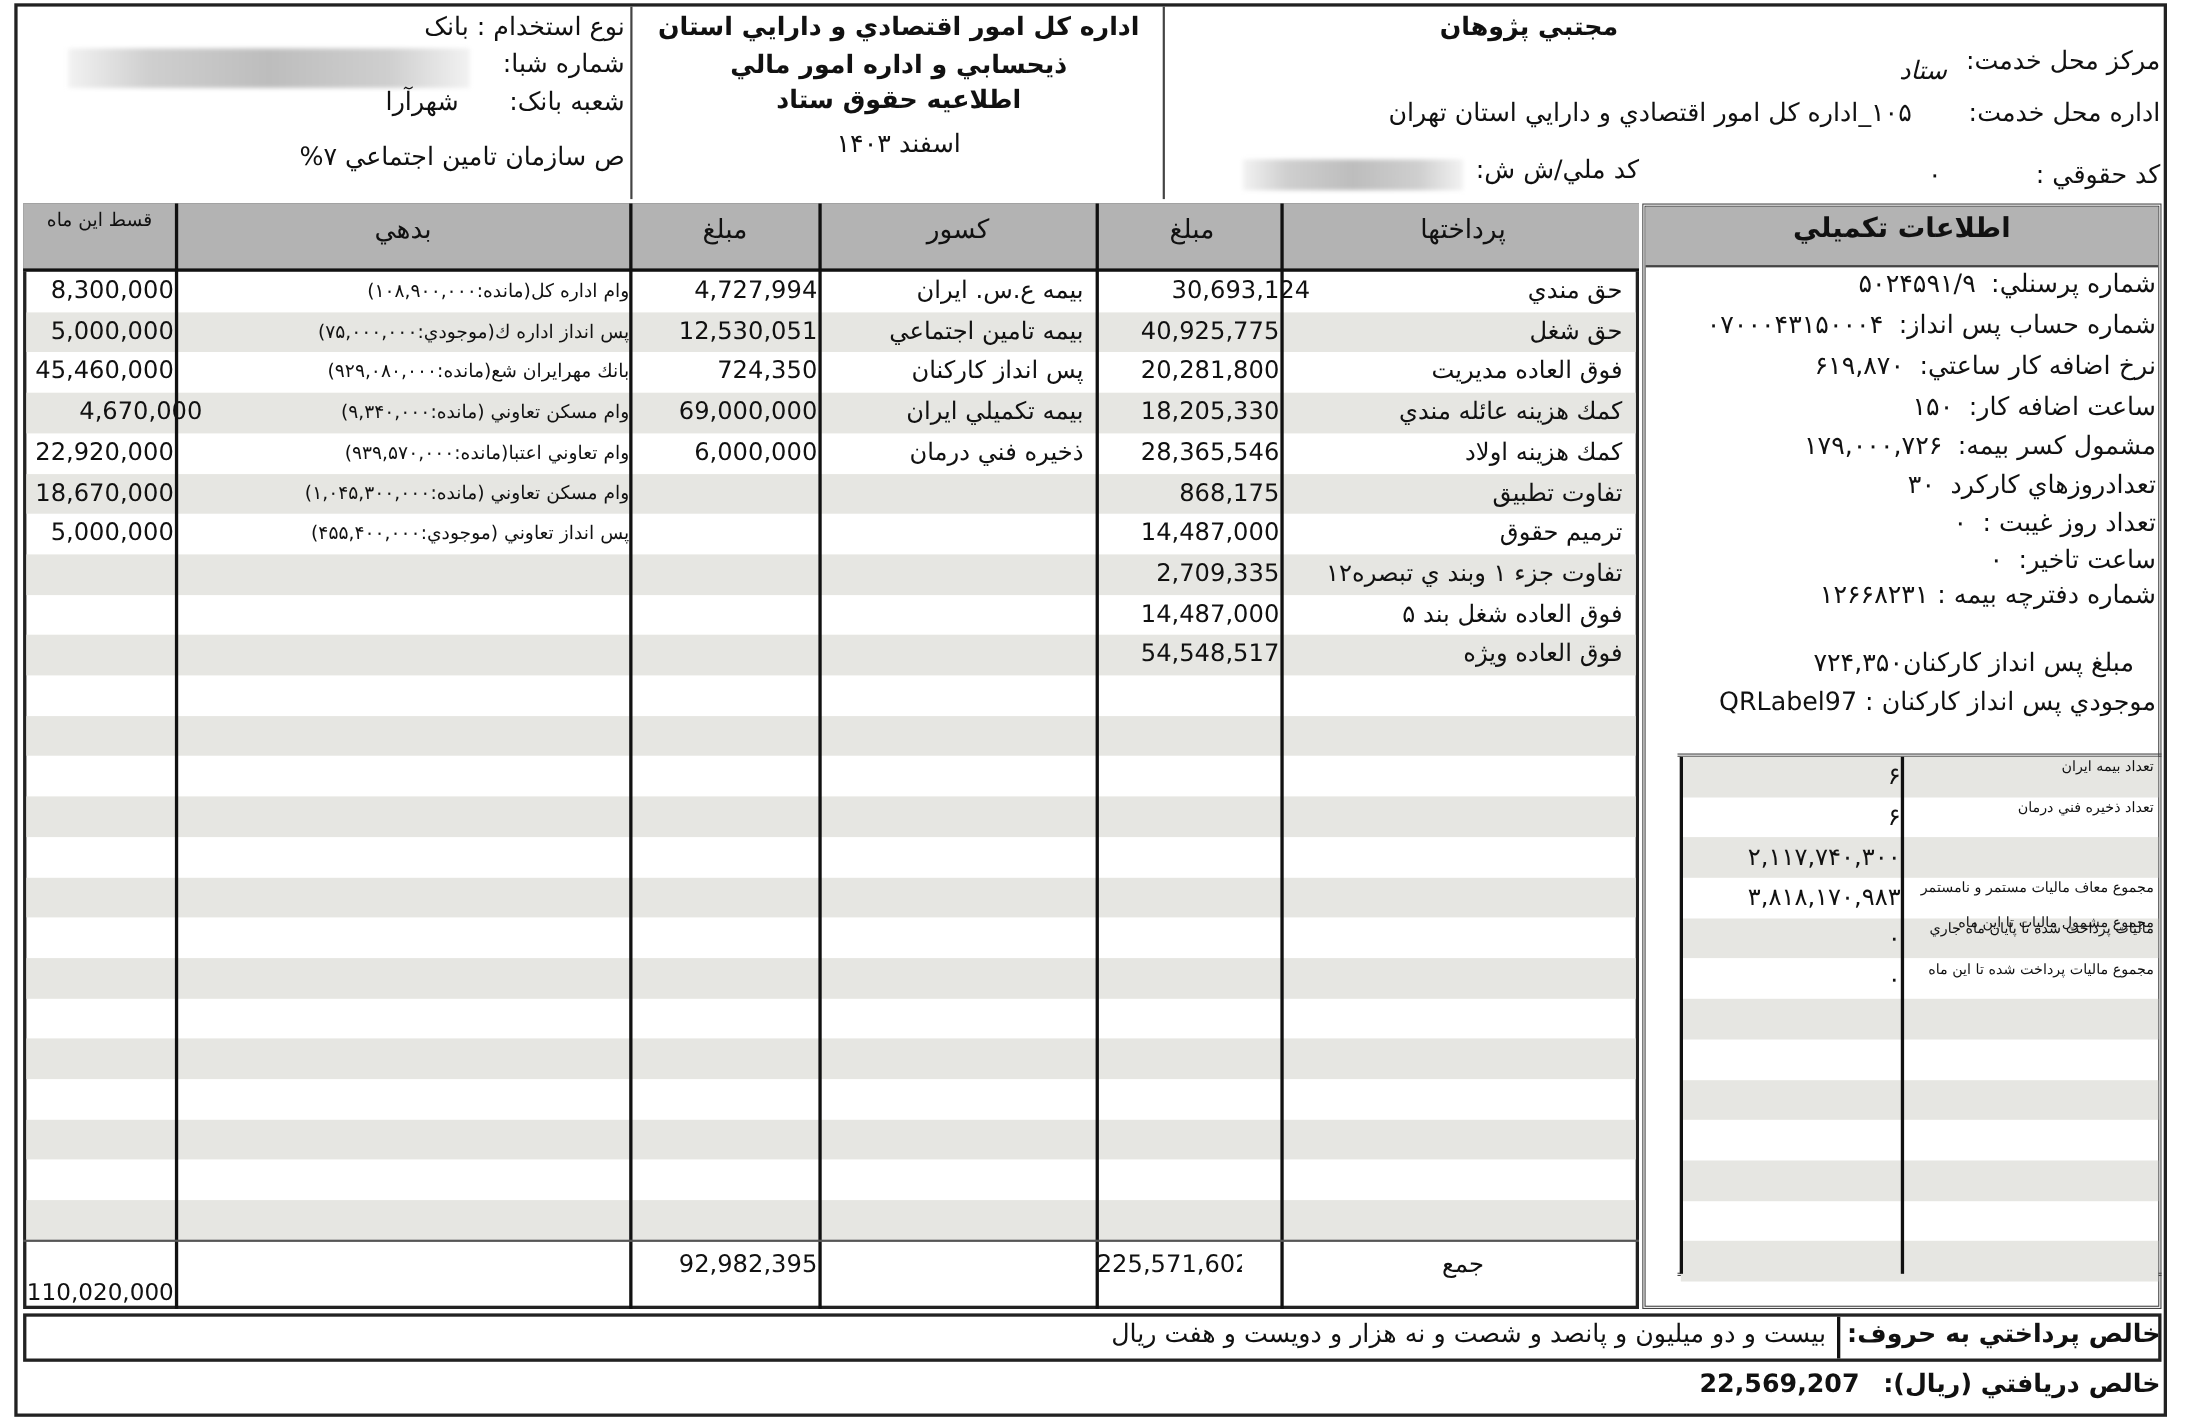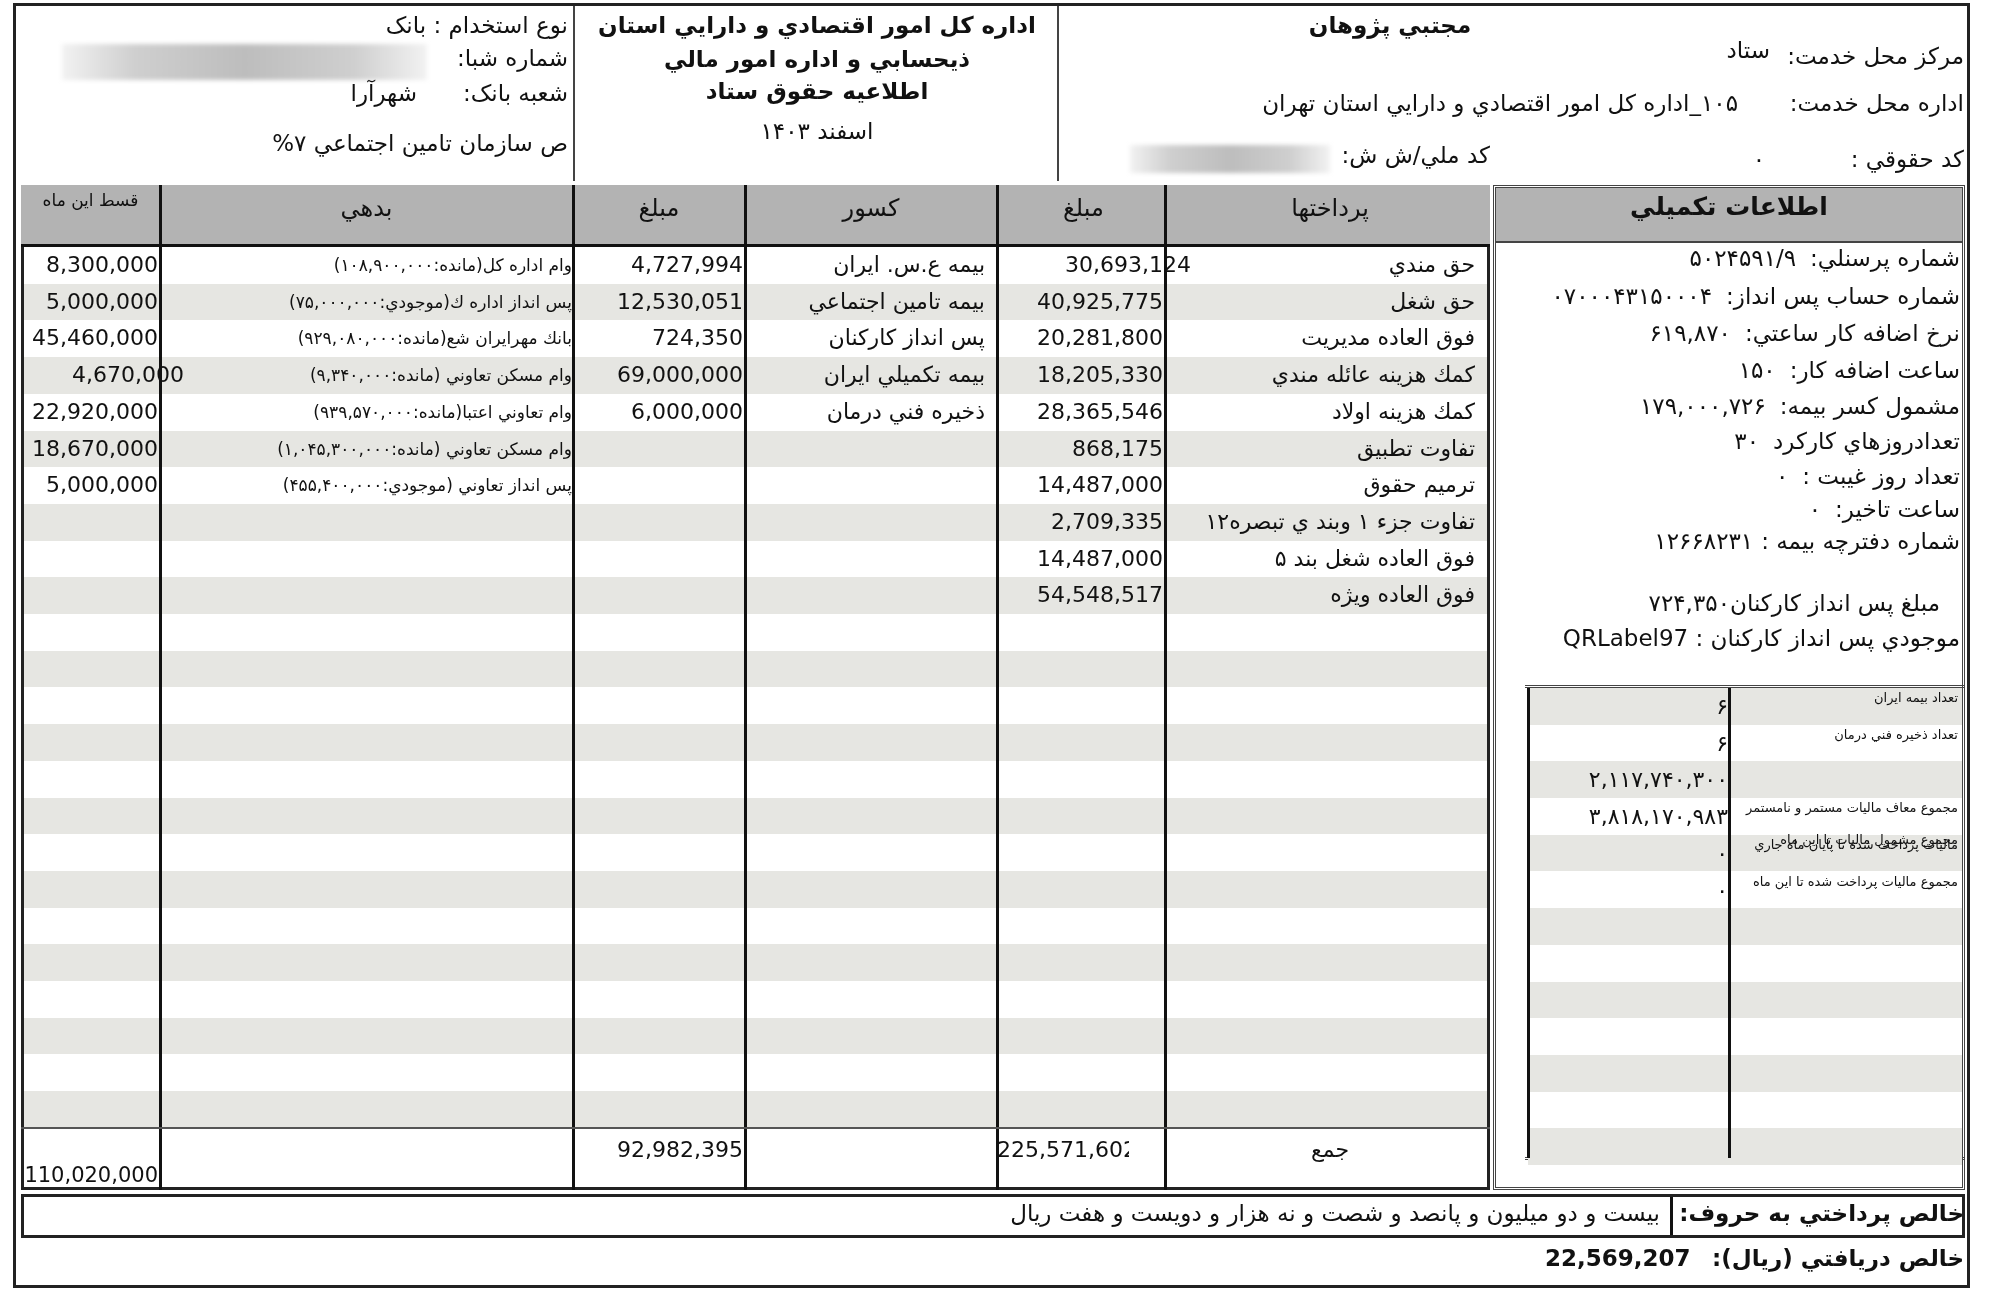--- a/index.html
+++ b/index.html
@@ -41,21 +41,21 @@
 </head>
 <body>
 
 <div class="abs outer"></div>
 
 <div class="abs hdr-sep" style="left:573px;top:6px;width:2px;height:175px;"></div>
 <div class="abs hdr-sep" style="left:1057px;top:6px;width:2px;height:175px;"></div>
 
 <div class="abs hdr-bold" style="left:1260px;top:12px;width:260px;">مجتبي پژوهان</div>
 <div class="abs rtl hdr-text" style="right:36px;top:43px;">مركز محل خدمت:</div>
-<div class="abs rtl hdr-text" style="right:230px;top:37px;">ستاد</div>
+<div class="abs rtl hdr-text" style="right:230px;top:52px;font-style:italic;">ستاد</div>
 <div class="abs rtl hdr-text" style="right:36px;top:90px;">اداره محل خدمت:</div>
 <div class="abs rtl hdr-text" style="right:262px;top:90px;">۱۰۵_اداره كل امور اقتصادي و دارايي استان تهران</div>
 <div class="abs rtl hdr-text" style="right:36px;top:146px;">كد حقوقي :</div>
 <div class="abs rtl hdr-text" style="right:235px;top:146px;">۰</div>
 <div class="abs rtl hdr-text" style="right:510px;top:142px;">كد ملي/ش ش:</div>
 <div class="abs blur" style="left:1130px;top:145px;width:200px;height:28px;"></div>
 
 <div class="abs hdr-bold" style="left:577px;top:12px;width:480px;">اداره كل امور اقتصادي و دارايي استان</div>
 <div class="abs hdr-bold" style="left:577px;top:46px;width:480px;">ذيحسابي و اداره امور مالي</div>
 <div class="abs hdr-bold" style="left:577px;top:78px;width:480px;">اطلاعيه حقوق ستاد</div>

